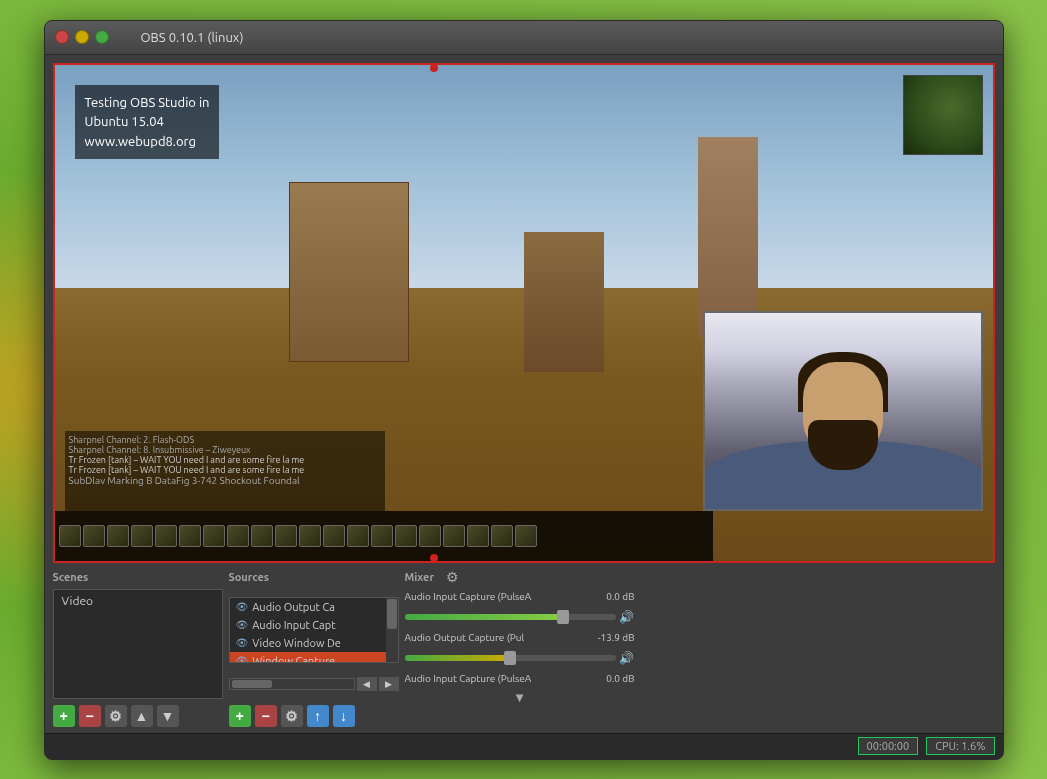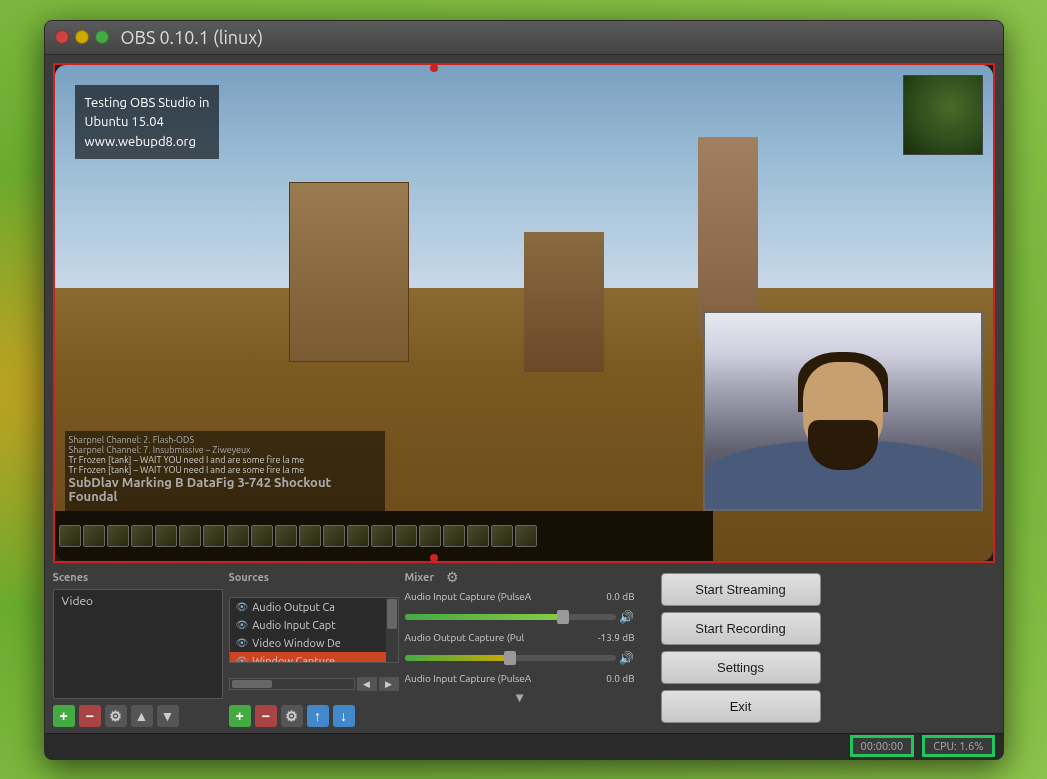--- a/index.html
+++ b/index.html
@@ -56,42 +56,41 @@
       font-size: 8px;
       cursor: pointer;
     }
 
     .tb-close { background: #cc4444; }
     .tb-min { background: #ccaa00; }
     .tb-max { background: #44aa44; }
 
     .titlebar-title {
       color: #ddd;
-      font-size: 18px;
+      font-size: 13px;
       font-weight: normal;
-      margin-left: 2px;
+      margin-left: 22px;
     }
 
     
     .preview-area {
       background: #1a1a1a;
       flex: 1;
       position: relative;
       margin: 8px 8px 0 8px;
       border: 2px solid #cc2222;
       overflow: hidden;
     }
 
     .preview-game {
       width: 100%;
       height: 100%;
       background: linear-gradient(135deg, #2a1a08 0%, #4a2a10 15%, #6a4a20 30%, #3a2a18 45%, #5a3a15 60%, #4a3010 75%, #2a1a08 100%);
       position: relative;
       overflow: hidden;
-      border-radius: 11px;
     }
 
     
     .game-overlay-text {
       position: absolute;
       top: 20px;
       left: 20px;
       background: rgba(0,0,0,0.6);
       color: white;
       padding: 8px 10px;
@@ -499,21 +498,21 @@
       gap: 8px;
       border-top: 1px solid #1a1a1a;
       flex-shrink: 0;
     }
 
     .status-item {
       color: #aaa;
       font-size: 11px;
       background: #3a3a3a;
       padding: 2px 8px;
-      border: 3px solid #22c55e;
+      border: 1px solid #22c55e;
     }
 
     .scroll-arrow-btn {
       width: 20px;
       height: 14px;
       background: #555;
       border: none;
       color: #ccc;
       font-size: 9px;
       cursor: pointer;
@@ -574,24 +573,24 @@
         <div class="webcam-person">
           <div class="webcam-shoulder"></div>
           <div class="webcam-hair"></div>
           <div class="webcam-head"></div>
           <div class="webcam-beard"></div>
         </div>
       </div>
 
       <div class="game-chat">
         <div style="color:#aaa;font-size:9px;">Sharpnel Channel: 2. Flash-ODS</div>
-        <div style="color:#aaa;font-size:9px;">Sharpnel Channel: 7. Insubmissive – Ziweyeux</div>
+        <div style="color:#aaa;font-size:9px;">Sharpnel Channel: 8. Insubmissive – Ziweyeux</div>
         <div style="color:#ccc;font-size:9px;">Tr Frozen [tank] – WAIT YOU need I and are some fire la me</div>
         <div style="color:#ccc;font-size:9px;">Tr Frozen [tank] – WAIT YOU need I and are some fire la me</div>
-        <div style="color:#aaa;font-size:13px;font-weight:bold;">SubDlav Marking B DataFig 3-742 Shockout Foundal</div>
+        <div style="color:#aaa;font-size:10px;">SubDlav Marking B DataFig 3-742 Shockout Foundal</div>
       </div>
 
       <div class="game-bottom-bar">
         <div class="action-bar-icons">
           <div class="ab-icon"></div>
           <div class="ab-icon"></div>
           <div class="ab-icon"></div>
           <div class="ab-icon"></div>
           <div class="ab-icon"></div>
           <div class="ab-icon"></div>
@@ -711,26 +710,20 @@
           <span class="mixer-label">Audio Input Capture (PulseA</span>
           <span class="mixer-db">0.0 dB</span>
         </div>
       </div>
 
       <div style="display:flex;justify-content:center;margin-top:2px;">
         <span style="color:#aaa;font-size:10px;">▼</span>
       </div>
     </div>
 
-    <div class="panel-right">
-      <button class="action-button">Start Streaming</button>
-      <button class="action-button">Start Recording</button>
-      <button class="action-button">Settings</button>
-      <button class="action-button">Exit</button>
-    </div>
 
   </div>
 
   <div class="statusbar">
     <div class="status-item">00:00:00</div>
     <div class="status-item">CPU: 1.6%</div>
   </div>
 
 </div>
 

